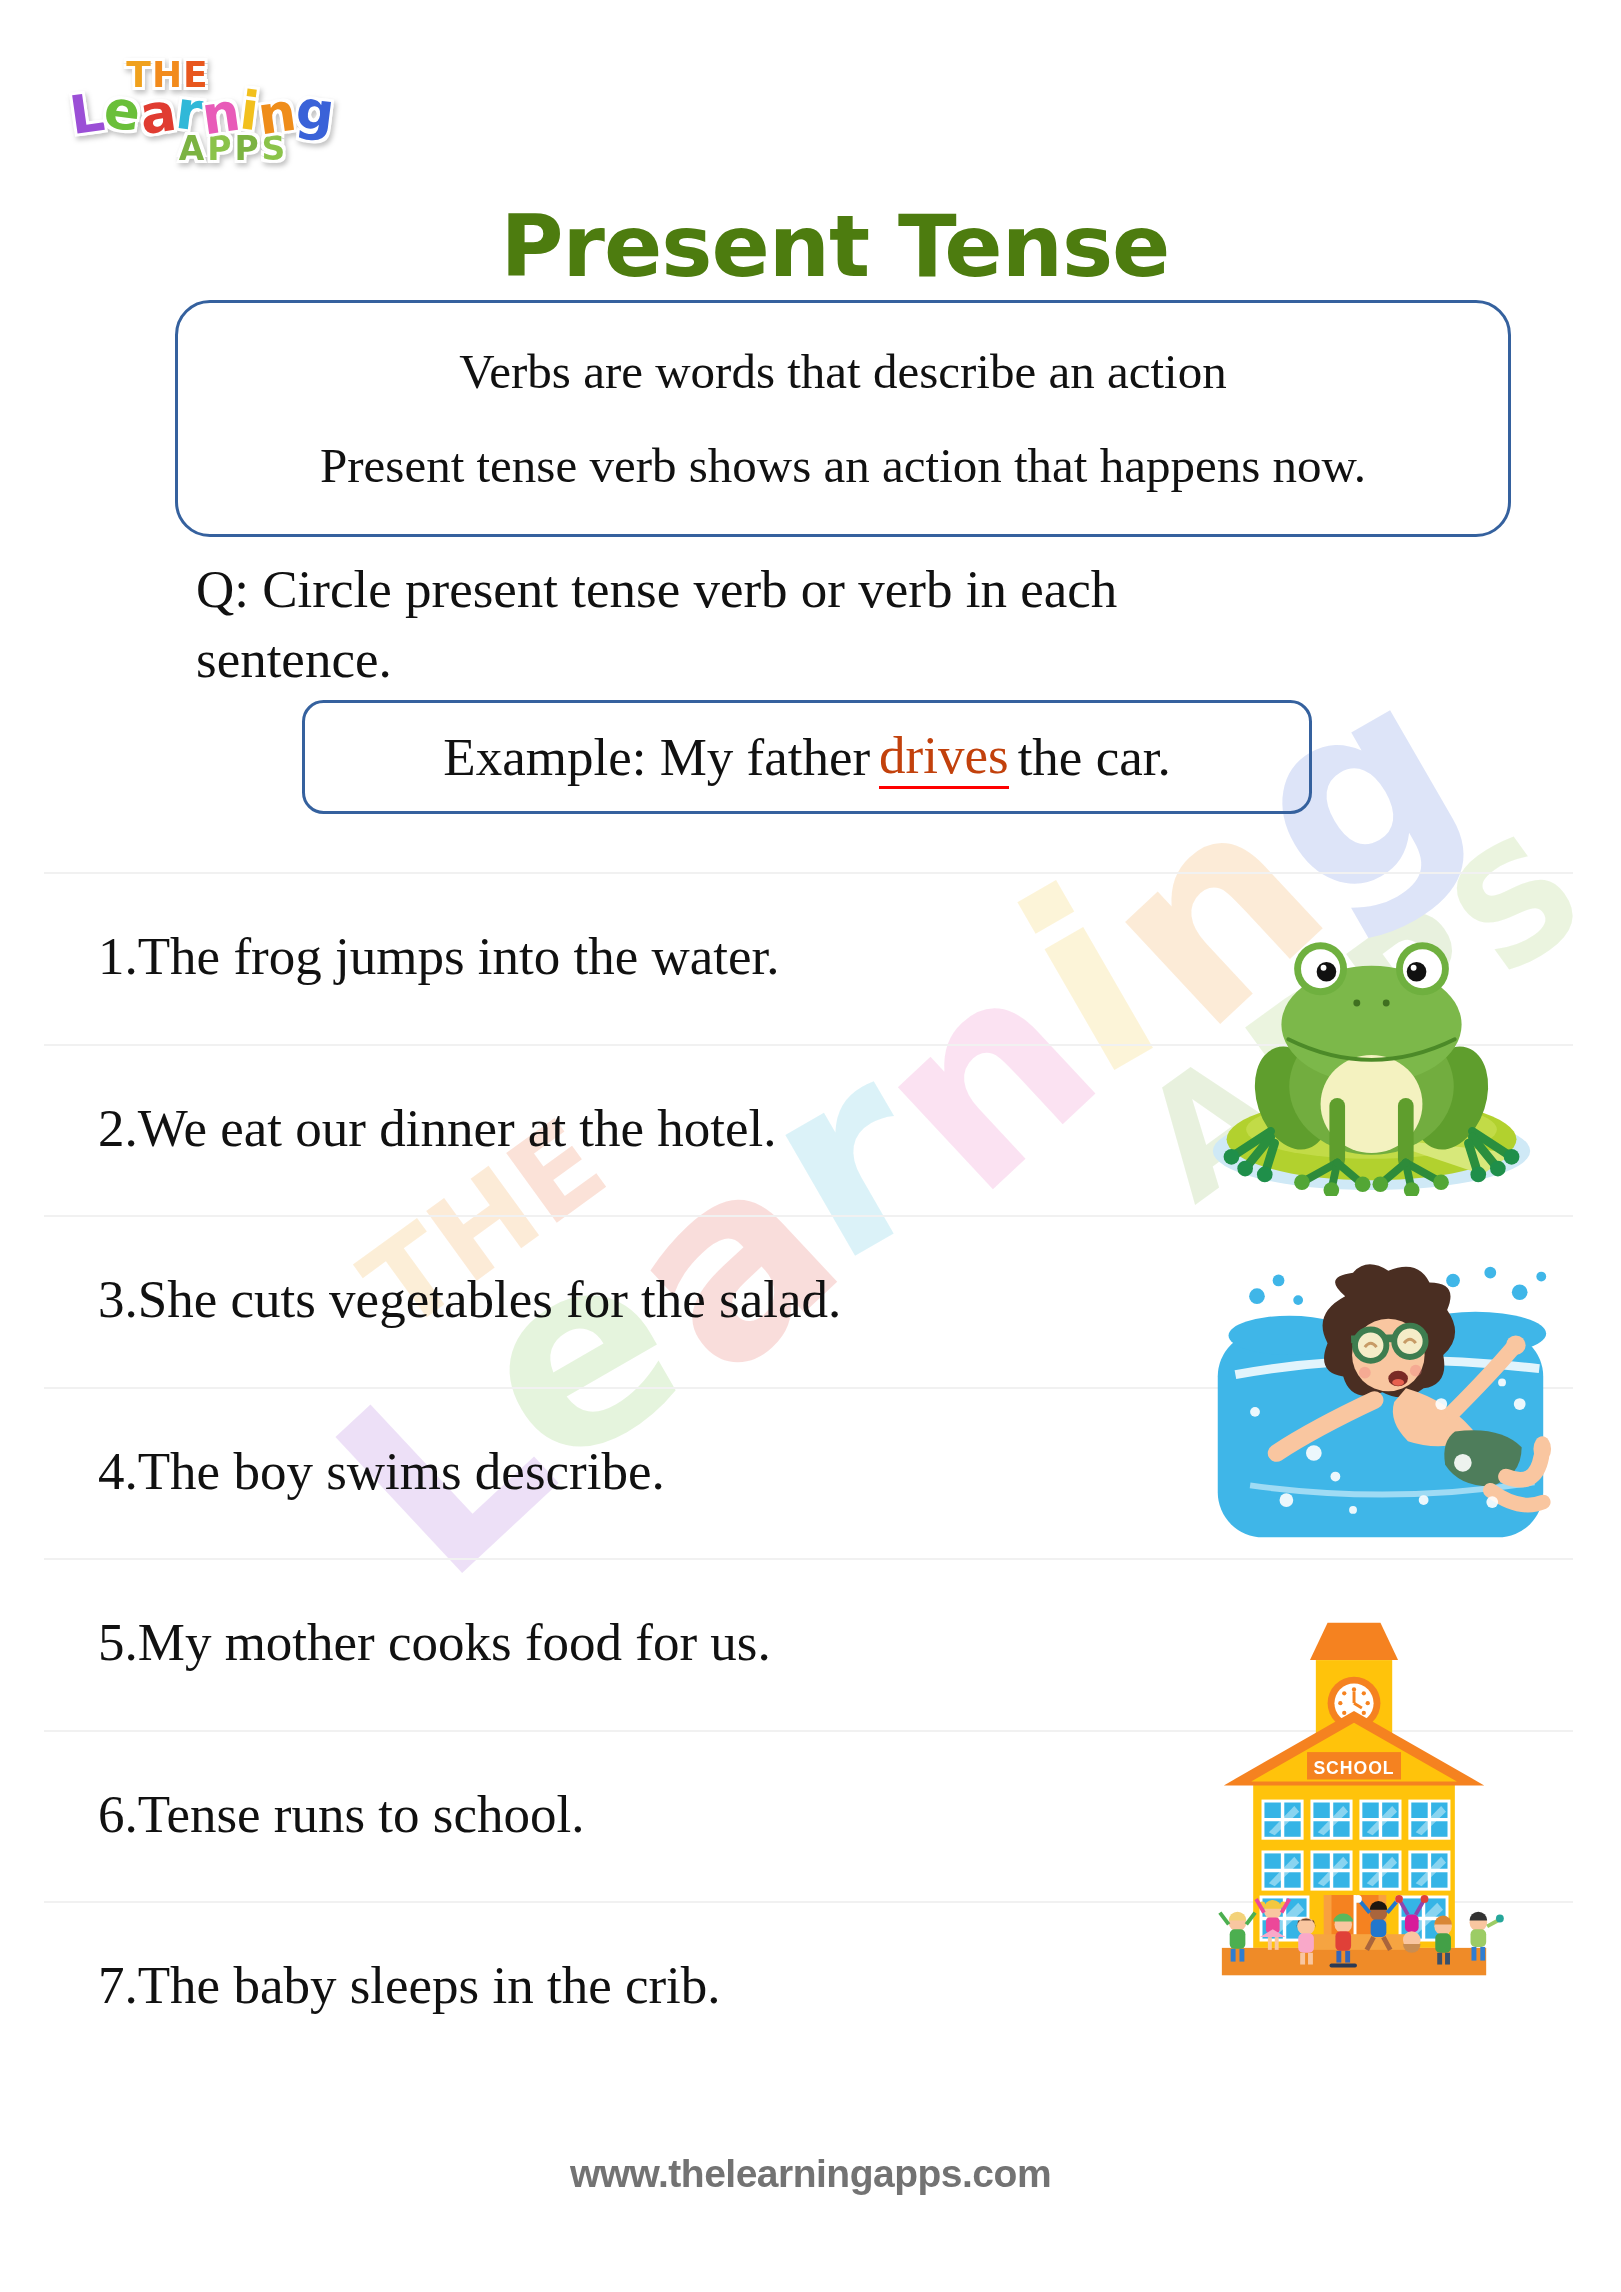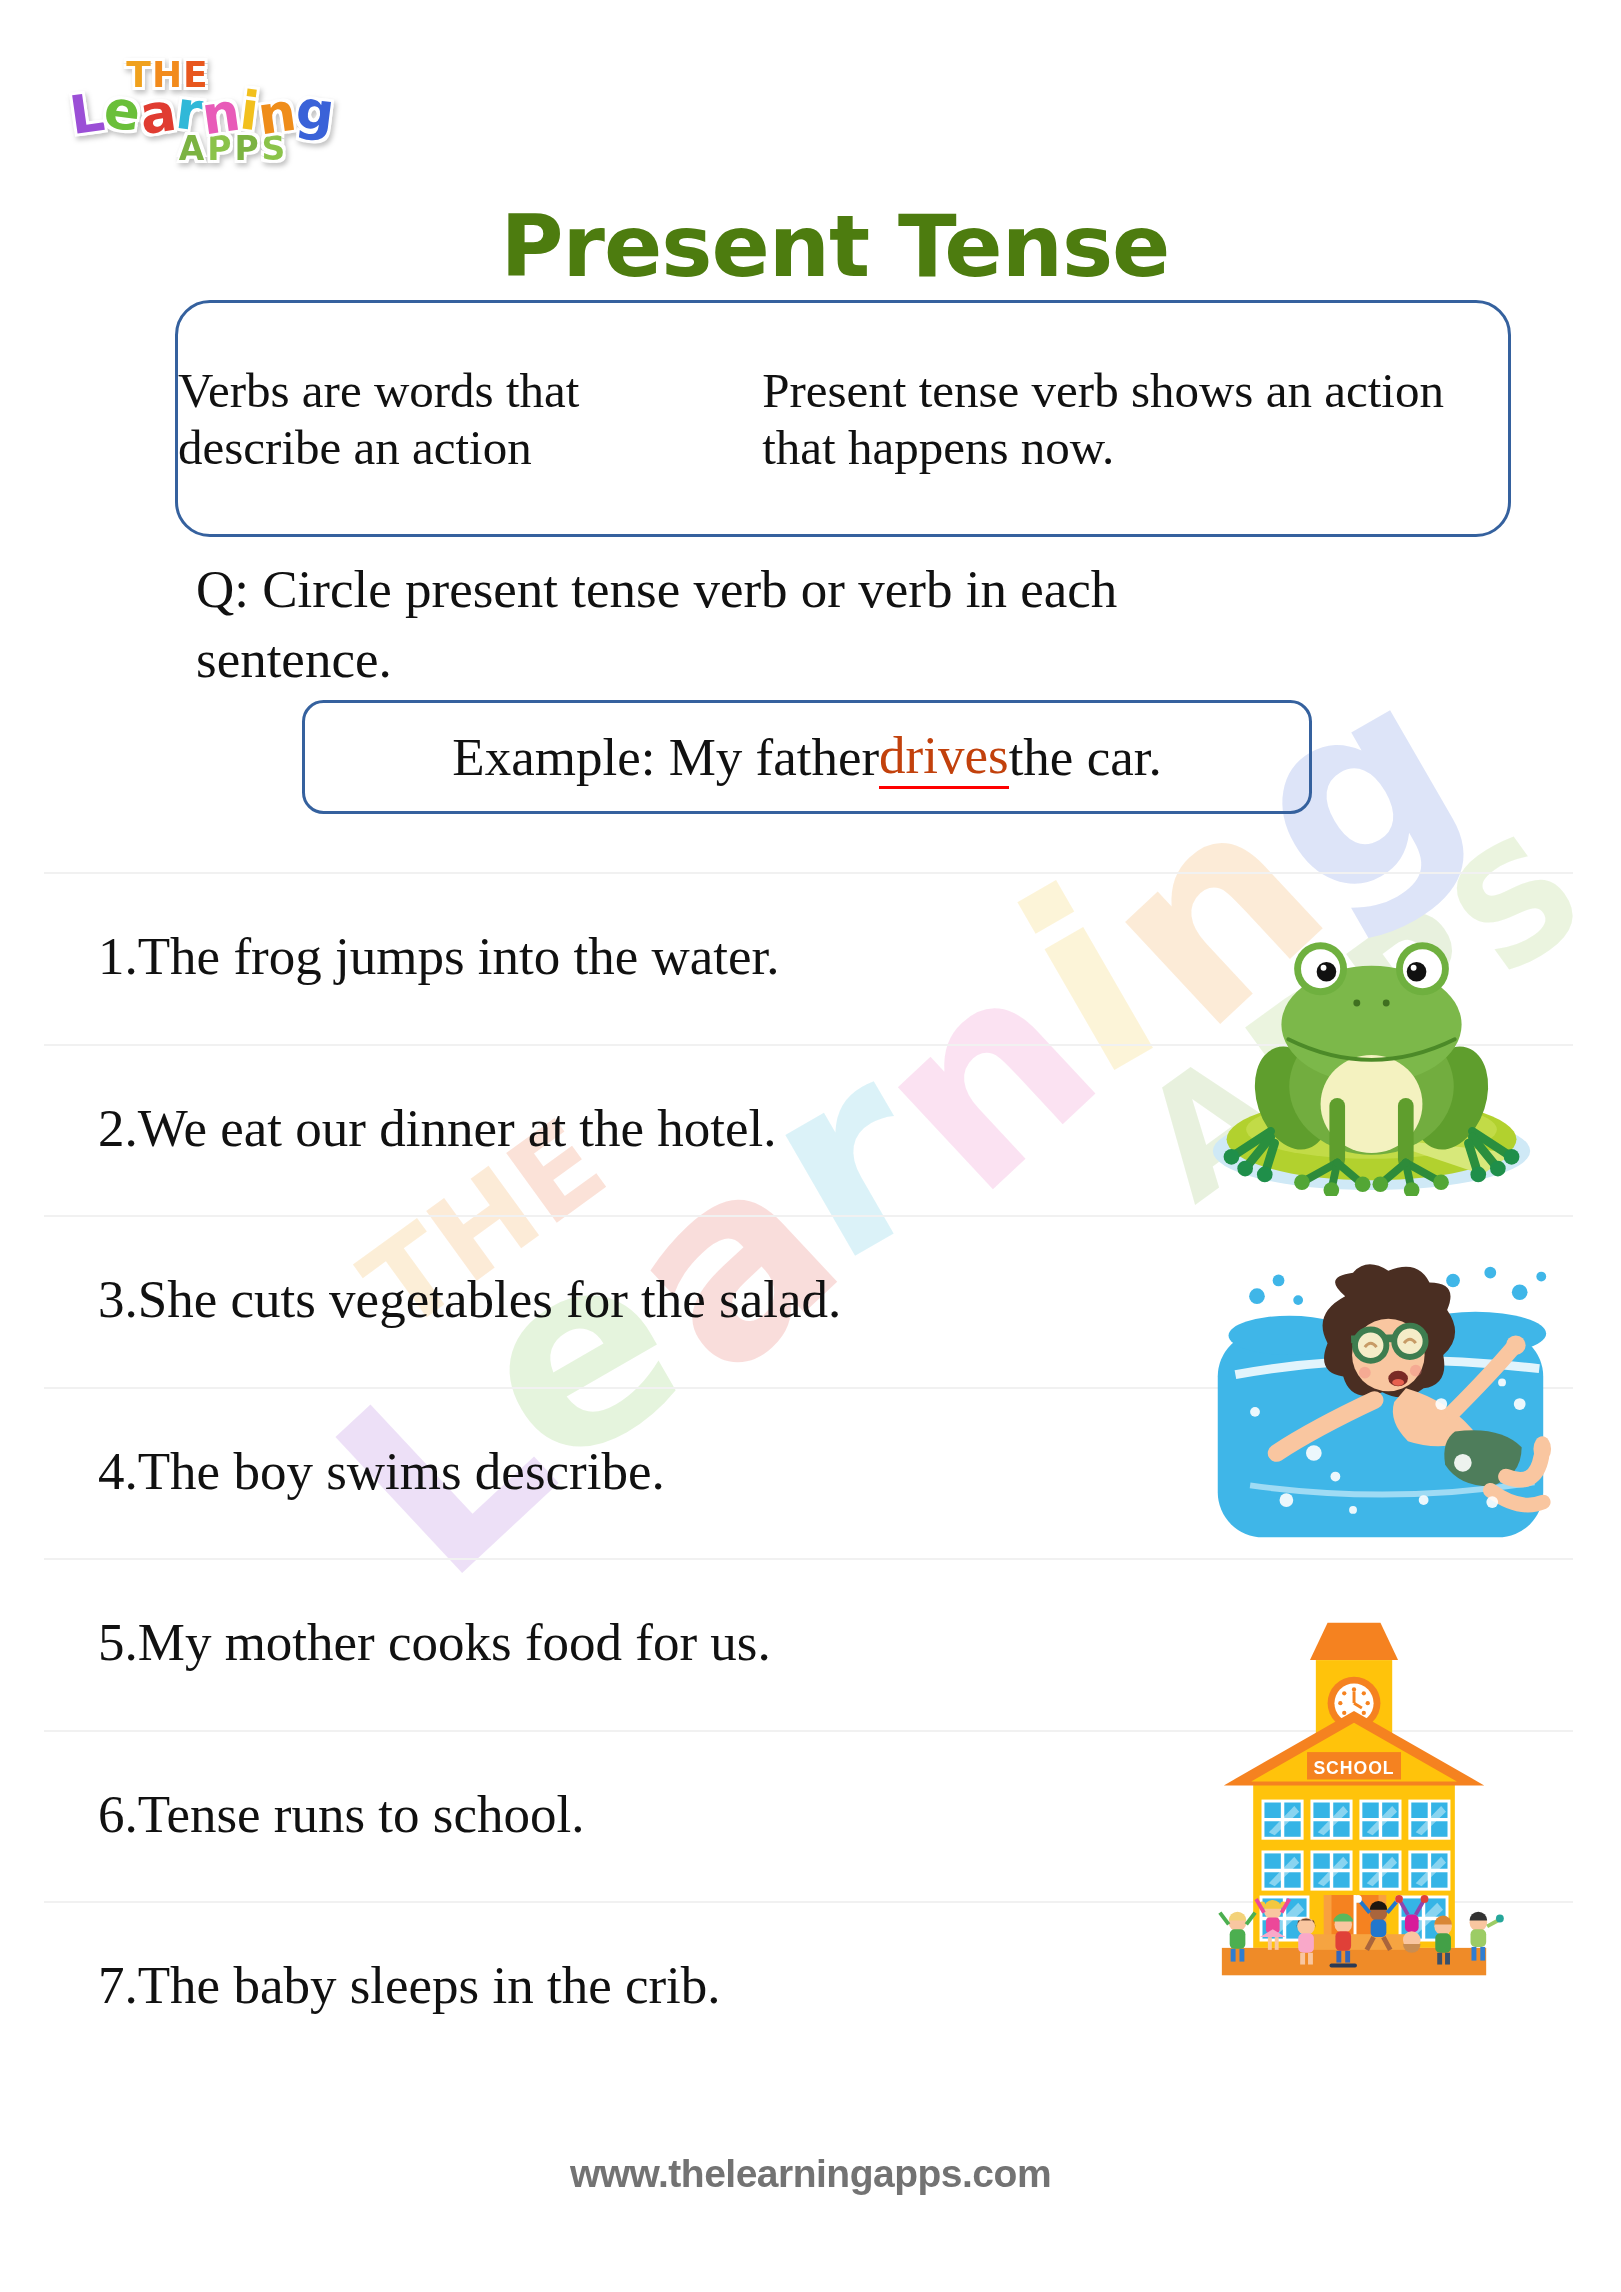--- a/index.html
+++ b/index.html
@@ -34,25 +34,25 @@
   .logo-apps{font-size:33px;letter-spacing:2.9px;margin-top:-7.8px;margin-left:63px;}
 
   
   .title{position:absolute;left:49px;right:0;top:196px;text-align:center;
          font-family:"DejaVu Sans",sans-serif;font-weight:bold;font-size:86px;
          letter-spacing:-1px;color:#4d7c0f;}
 
   
   .info-box{position:absolute;left:175px;top:300px;width:1336px;height:237px;
             border:3.9px solid #35619e;border-radius:35px;box-sizing:border-box;
-            display:flex;flex-direction:row;justify-content:center;align-items:center;
+            display:flex;flex-direction:column;justify-content:center;align-items:center;
             gap:37px;font-size:49px;}
   .example-box{position:absolute;left:302px;top:700px;width:1010px;height:114px;
                border:3.9px solid #35619e;border-radius:21.6px;box-sizing:border-box;
-               display:flex;align-items:center;justify-content:center;font-size:53px;}
+               display:flex;align-items:center;justify-content:center;font-size:53px;gap:9px;}
   .verb{color:#c2410c;border-bottom:3.9px solid #ff0000;padding-bottom:1px;}
 
   
   .question{position:absolute;left:196px;top:555px;width:1127px;
             font-size:53px;line-height:1.32;}
 
   
   .sentence-row{position:absolute;left:81px;font-size:53px;white-space:nowrap;margin-left:17px;}
 
   

